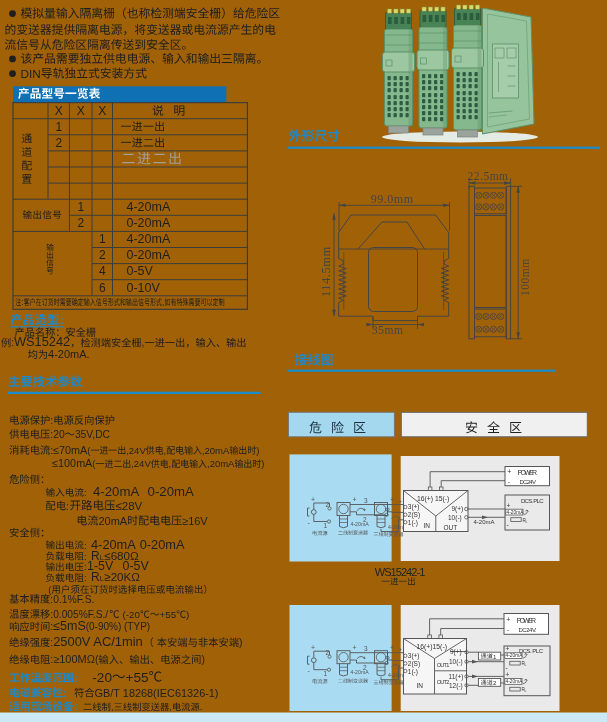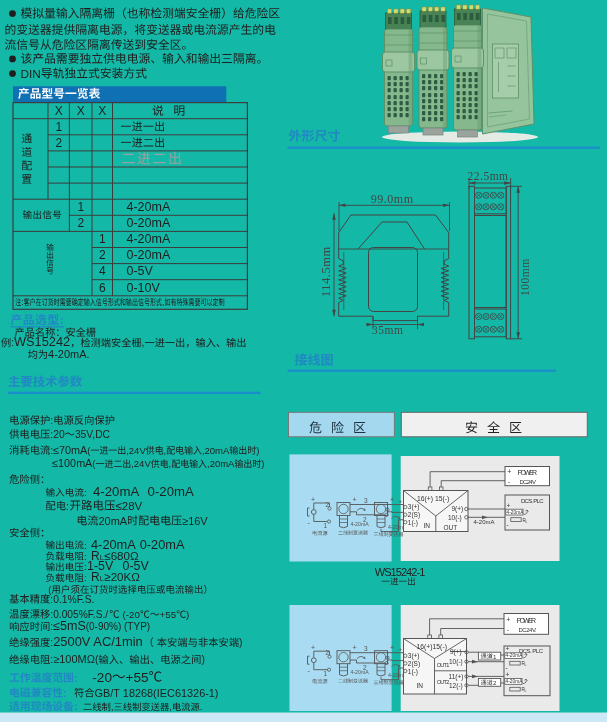--- a/index.html
+++ b/index.html
@@ -1,14 +1,14 @@
 <!DOCTYPE html>
 <html><head><meta charset="utf-8"><style>
 html,body{margin:0;padding:0;background:#fff}
-#page{position:relative;width:607px;height:722px;background:#14b8a6;overflow:hidden;font-family:"Liberation Sans",sans-serif}
+#page{position:relative;width:607px;height:722px;background:#a16207;overflow:hidden;font-family:"Liberation Sans",sans-serif}
 </style></head><body>
 <div id="page">
 <svg width="607" height="722" viewBox="0 0 607 722">
 <defs>
 <path id="q0" d="M360 -757H945V-693H360ZM340 -206H943V-142H340ZM507 -840H578V-618H507ZM732 -840H805V-618H732ZM472 -417V-345H820V-417ZM472 -542V-472H820V-542ZM402 -599H893V-289H402ZM607 -298H680Q672 -225 655 -165Q637 -105 602 -58Q567 -11 506 23Q446 58 352 80Q347 67 335 49Q323 31 312 20Q399 2 453 -27Q508 -56 539 -95Q570 -135 585 -186Q600 -236 607 -298ZM697 -185Q729 -107 798 -55Q867 -3 966 18Q959 25 950 36Q940 47 933 58Q925 70 920 80Q813 51 741 -12Q669 -76 634 -171ZM50 -647H350V-577H50ZM175 -840H247V79H175ZM180 -602 226 -586Q216 -526 199 -461Q183 -396 163 -333Q143 -271 120 -217Q97 -163 72 -124Q68 -135 61 -148Q54 -162 46 -175Q39 -188 32 -197Q55 -230 78 -278Q100 -325 120 -380Q140 -435 155 -492Q170 -549 180 -602ZM243 -541Q252 -529 269 -502Q287 -474 306 -441Q326 -409 343 -381Q359 -353 366 -340L318 -286Q311 -306 296 -337Q281 -369 264 -403Q247 -437 231 -466Q215 -495 206 -512Z"></path>
 <path id="q1" d="M28 -309Q86 -324 166 -349Q247 -374 331 -400L341 -332Q265 -306 187 -281Q110 -256 47 -235ZM42 -638H331V-568H42ZM167 -839H236V-9Q236 22 229 38Q221 55 203 64Q185 73 155 76Q125 78 77 78Q76 64 69 44Q63 24 56 9Q88 10 115 10Q141 10 150 9Q159 9 163 5Q167 2 167 -9ZM758 -309 823 -337Q854 -280 883 -216Q913 -151 937 -91Q962 -31 974 14L903 48Q891 3 868 -59Q845 -121 817 -186Q788 -252 758 -309ZM512 -722 573 -746Q602 -699 628 -645Q654 -590 675 -538Q695 -487 705 -447L639 -418Q630 -458 610 -510Q590 -562 565 -618Q539 -674 512 -722ZM803 -814 879 -812Q873 -653 859 -519Q844 -385 814 -275Q784 -165 731 -78Q678 9 595 76Q590 68 579 57Q568 47 556 36Q543 25 534 19Q616 -39 667 -120Q718 -202 746 -306Q774 -410 787 -537Q799 -664 803 -814ZM398 -14 384 -89 406 -122 644 -290Q649 -275 656 -256Q663 -237 669 -226Q585 -165 534 -127Q484 -90 456 -68Q429 -47 417 -35Q405 -23 398 -14ZM397 -15Q393 -23 386 -34Q378 -44 371 -55Q363 -65 356 -71Q366 -78 377 -91Q389 -103 397 -122Q406 -141 406 -165V-798H479V-109Q479 -109 471 -102Q462 -95 450 -84Q438 -73 426 -60Q413 -47 405 -35Q397 -24 397 -15Z"></path>
 <path id="q2" d="M250 -665V-610H747V-665ZM250 -763V-709H747V-763ZM177 -808H822V-565H177ZM230 -273V-215H777V-273ZM230 -373V-317H777V-373ZM159 -420H851V-169H159ZM462 -403H535V27H462ZM52 -522H949V-465H52ZM131 -114H873V-61H131ZM47 -3H955V55H47Z"></path>
 <path id="q3" d="M47 -720H367V-652H47ZM219 -565H285V79H219ZM42 -167Q104 -179 189 -199Q274 -219 362 -239L368 -176Q287 -154 206 -134Q125 -113 59 -96ZM71 -330Q69 -337 65 -349Q61 -360 57 -373Q52 -385 48 -393Q61 -396 71 -419Q81 -441 91 -475Q97 -492 107 -529Q117 -566 129 -617Q141 -668 151 -725Q161 -782 166 -839L236 -827Q225 -748 206 -665Q187 -583 163 -507Q140 -431 115 -371V-369Q115 -369 108 -365Q101 -361 93 -355Q84 -349 78 -342Q71 -336 71 -330ZM71 -330V-393L110 -413H365V-344H140Q116 -344 96 -340Q77 -336 71 -330ZM477 -594H847V-532H477ZM415 -466H634V-406H477V76H415ZM614 -466H677V1Q677 25 672 40Q667 54 651 63Q636 70 612 72Q589 74 556 74Q555 61 550 43Q544 25 537 12Q560 13 578 13Q596 13 603 13Q614 12 614 1ZM459 -327H658V-269H459ZM458 -187H657V-130H458ZM734 -447H793V-85H734ZM861 -484H922V-5Q922 22 915 37Q909 51 890 60Q872 67 842 69Q812 71 767 71Q766 58 760 41Q754 23 747 9Q782 10 809 10Q836 10 846 10Q861 9 861 -5ZM659 -843 720 -816Q683 -758 632 -703Q580 -649 520 -604Q460 -559 397 -527Q388 -540 375 -556Q361 -572 348 -583Q408 -612 467 -652Q526 -693 576 -742Q626 -791 659 -843ZM683 -800Q742 -728 816 -680Q891 -632 974 -596Q961 -585 947 -569Q933 -553 926 -537Q839 -582 764 -638Q689 -694 624 -776Z"></path>
 <path id="q4" d="M295 -755 341 -819Q410 -770 460 -713Q509 -656 546 -595Q584 -533 616 -469Q647 -406 680 -343Q712 -280 751 -221Q789 -162 841 -110Q892 -57 964 -15Q958 -4 950 11Q942 27 936 42Q929 58 927 70Q853 29 799 -25Q745 -79 704 -142Q663 -204 629 -270Q594 -337 562 -404Q529 -471 492 -535Q455 -598 407 -654Q360 -711 295 -755ZM459 -607 543 -591Q507 -434 449 -308Q392 -183 308 -88Q224 7 110 73Q103 65 91 54Q78 43 65 31Q51 20 41 13Q213 -76 312 -232Q412 -387 459 -607Z"></path>
 <path id="q5" d="M78 -800H303V-732H144V77H78ZM285 -800H298L309 -803L358 -773Q336 -713 311 -643Q285 -574 259 -514Q314 -451 331 -397Q348 -342 348 -295Q348 -255 339 -224Q330 -194 309 -178Q298 -170 285 -166Q272 -162 257 -159Q242 -158 224 -158Q206 -158 190 -158Q189 -171 184 -191Q179 -210 171 -224Q188 -223 203 -223Q217 -222 229 -223Q248 -225 260 -232Q272 -241 277 -260Q281 -279 281 -302Q281 -343 263 -394Q245 -445 191 -505Q204 -540 218 -577Q231 -614 244 -651Q256 -688 267 -721Q278 -754 285 -779ZM634 -177H698V58H634ZM508 -619V-525H828V-619ZM443 -674H896V-470H443ZM392 -795H952V-730H392ZM507 -194H831V-141H507ZM400 -414H892V-355H465V80H400ZM869 -414H936V5Q936 30 930 44Q924 59 907 68Q890 76 863 78Q836 80 796 80Q795 66 789 49Q784 31 777 17Q804 18 826 18Q848 18 855 17Q869 17 869 4ZM522 -321 571 -341Q593 -312 616 -277Q639 -242 649 -218L599 -194Q588 -219 566 -256Q544 -292 522 -321ZM766 -339 820 -316Q798 -276 772 -234Q746 -191 723 -161L681 -181Q695 -202 711 -230Q727 -258 742 -287Q756 -316 766 -339Z"></path>

